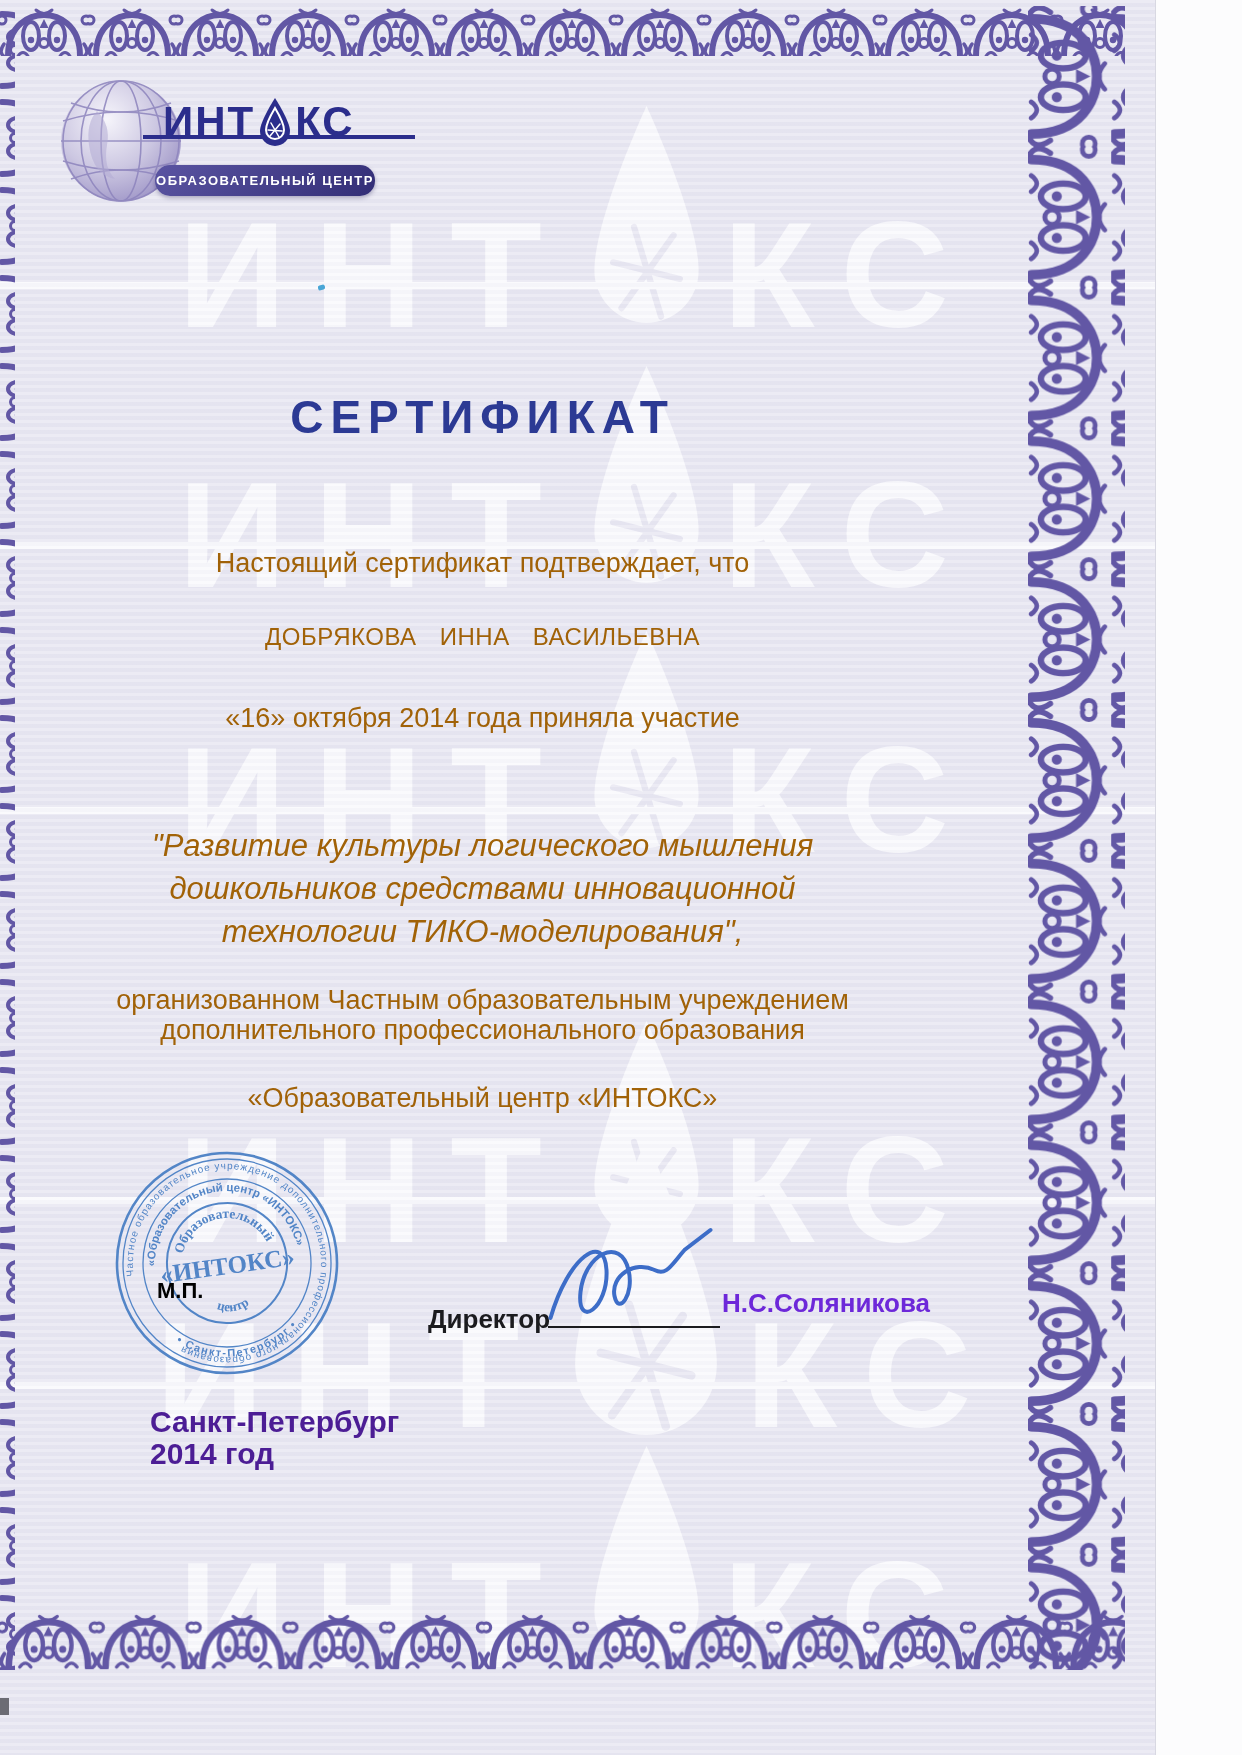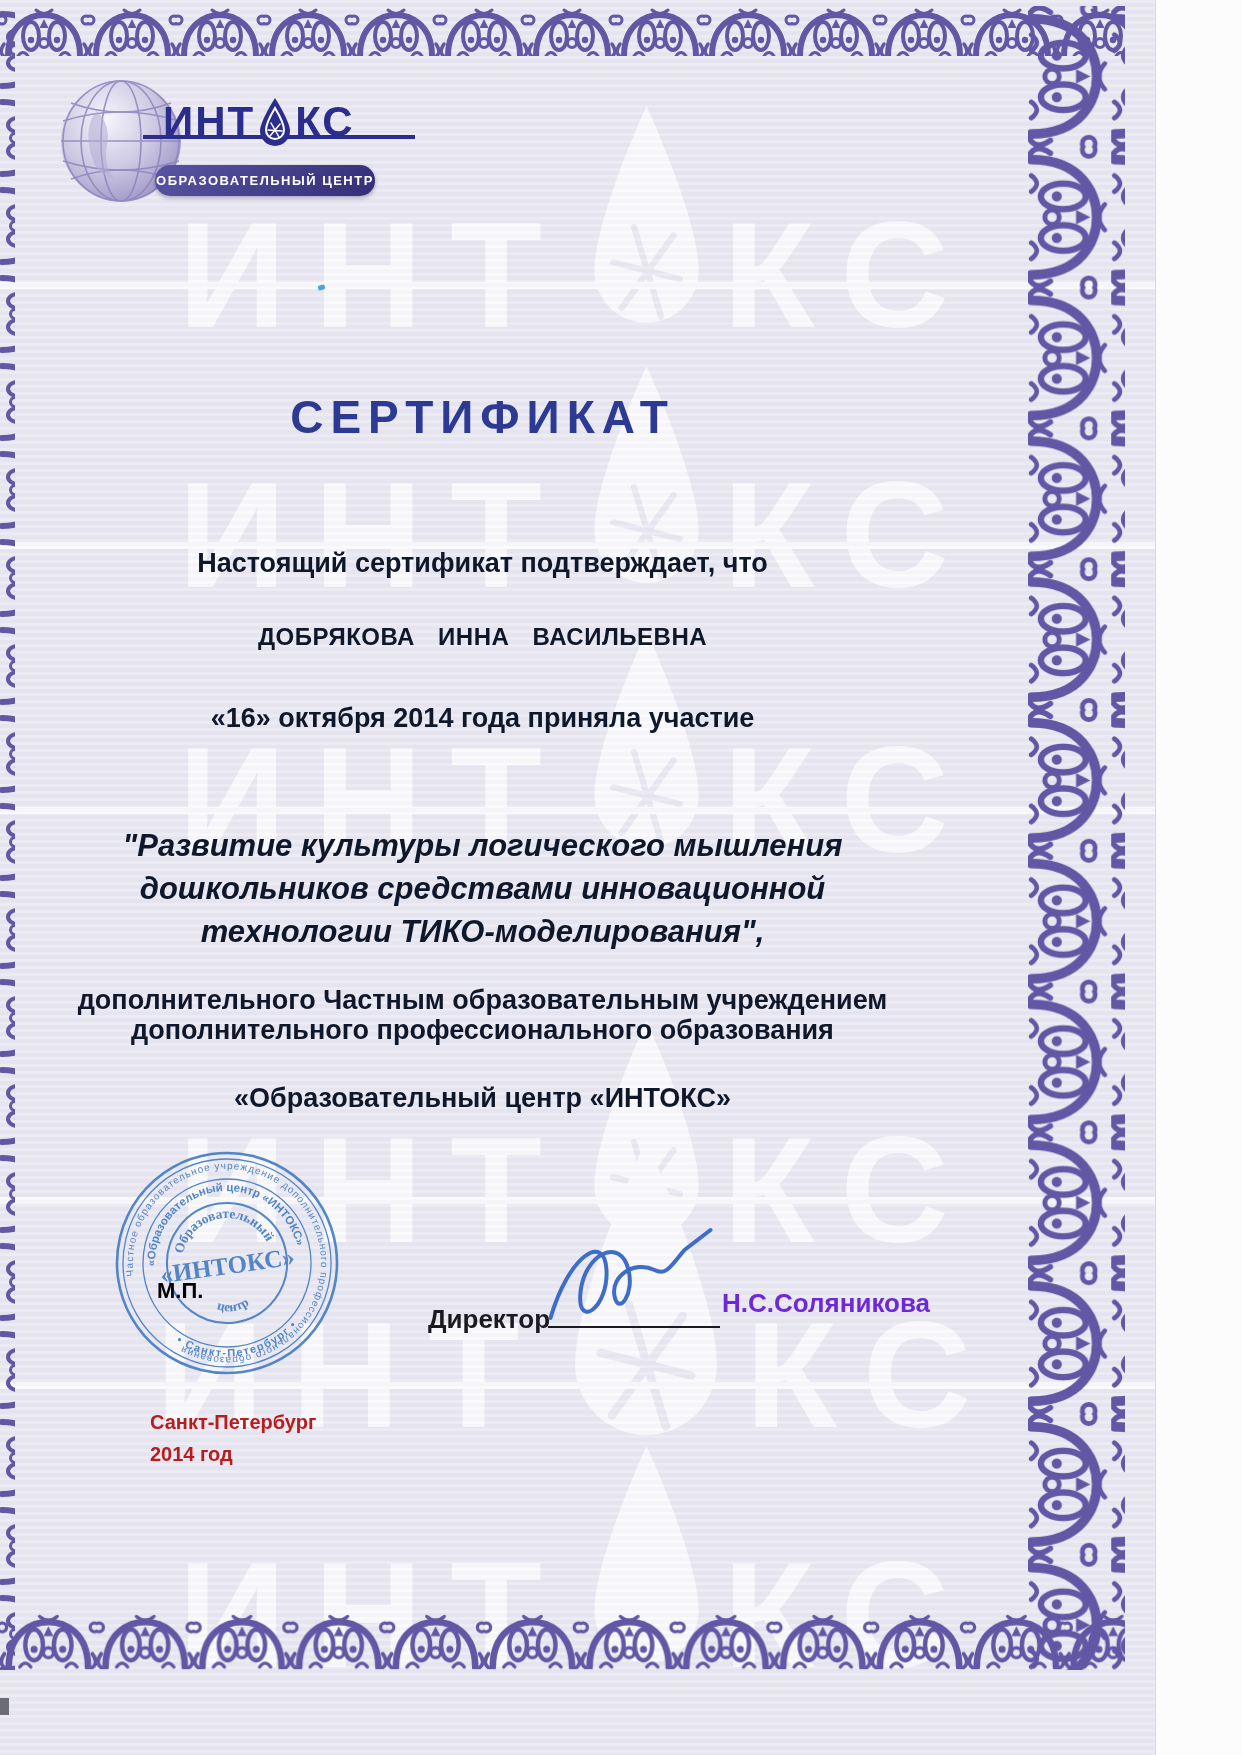--- a/index.html
+++ b/index.html
@@ -50,21 +50,21 @@
     position:absolute;left:100px;top:90px;width:220px;height:31px;
     background:linear-gradient(135deg,#5a54a2,#332e76);
     border-radius:15px;display:flex;align-items:center;justify-content:center;
     color:#ffffff;font-size:13px;font-weight:700;letter-spacing:1.5px;
     box-shadow:0 2px 4px rgba(40,35,90,.35);
   }
   .speck{position:absolute;left:318px;top:285px;width:7px;height:5px;background:#4aa6d6;border-radius:2px;transform:rotate(-15deg);}
 
   
   .content{position:absolute;left:0;top:0;width:965px;height:1755px;pointer-events:none;}
-  .line{position:absolute;left:0;width:100%;text-align:center;font-weight:700;color:#0f172a;}
+  .line{position:absolute;left:0;width:100%;text-align:center;font-weight:400;color:#a16207;}
   .cert-title{top:390px;font-size:46px;letter-spacing:7px;color:#2c3a94;font-weight:800;}
   .intro{top:548px;font-size:27px;}
   .recipient{top:623px;font-size:24px;word-spacing:16px;letter-spacing:.5px;}
   .date-line{top:703px;font-size:27px;}
   .event-type{top:760px;font-size:27px;}
   .course-line{font-size:31px;font-style:italic;}
   .course-1{top:828px;}
   .course-2{top:871px;}
   .course-3{top:914px;}
   .org-line{font-size:27px;}
@@ -76,21 +76,21 @@
   .stamp{position:absolute;left:114px;top:1150px;width:226px;height:226px;opacity:.95;}
   .stamp-mp{position:absolute;left:157px;top:1278px;font-size:22px;font-weight:700;color:#000000;}
 
   
   .sig-role{position:absolute;left:428px;top:1288px;font-size:26px;font-weight:700;color:#1b1b1f;margin-top:16px;}
   .sig-line{position:absolute;left:548px;top:1326px;width:172px;height:2px;background:#1b1b1f;}
   .sig-script{position:absolute;left:540px;top:1226px;}
   .sig-name{position:absolute;left:722px;top:1288px;font-size:26px;font-weight:700;color:#6d28d9;}
 
   
-  .footer{position:absolute;left:150px;top:1406px;font-size:20px;font-weight:700;color:#b91c1c;line-height:32px;}
+  .footer{position:absolute;left:150px;top:1406px;font-size:30px;font-weight:700;color:#4c1d95;line-height:32px;}
 </style>
 </head>
 <body>
 
 <div class="paper">
 
   <div class="wm-row" style="top:190px">
     <span class="wm-text">ИНТ</span>
     <svg class="wm-drop" width="125" height="250" viewBox="0 0 120 240" style="margin-bottom:-14px">
       <path d="M60 2 C60 2 10 110 10 160 A50 50 0 0 0 110 160 C110 110 60 2 60 2 Z" fill="#f9f9fc"></path>
@@ -311,21 +311,21 @@
   <div class="speck"></div>
 
   <div class="content">
     <div class="line cert-title">СЕРТИФИКАТ</div>
     <div class="line intro">Настоящий сертификат подтверждает, что</div>
     <div class="line recipient">ДОБРЯКОВА ИННА ВАСИЛЬЕВНА</div>
     <div class="line date-line">«16» октября 2014 года приняла участие</div>
     <div class="line course-line course-1">"Развитие культуры логического мышления</div>
     <div class="line course-line course-2">дошкольников средствами инновационной</div>
     <div class="line course-line course-3">технологии ТИКО-моделирования",</div>
-    <div class="line org-line org-1">дополнительного Частным образовательным учреждением</div>
+    <div class="line org-line org-1">организованном Частным образовательным учреждением</div>
     <div class="line org-line org-2">дополнительного профессионального образования</div>
     <div class="line org-line org-3">«Образовательный центр «ИНТОКС»</div>
   </div>
 
   <svg class="stamp" viewBox="0 0 226 226">
     <defs>
       <path id="sArcOuter" d="M19,113 A94,94 0 1 1 207,113 A94,94 0 1 1 19,113" fill="none"></path>
       <path id="sArcCity" d="M33,162 A94,94 0 0 0 193,162" fill="none"></path>
       <path id="sArcRing2" d="M41,113 A72,72 0 1 1 185,113" fill="none"></path>
       <path id="sArcCTop" d="M68,113 A45,45 0 1 1 158,113" fill="none"></path>

